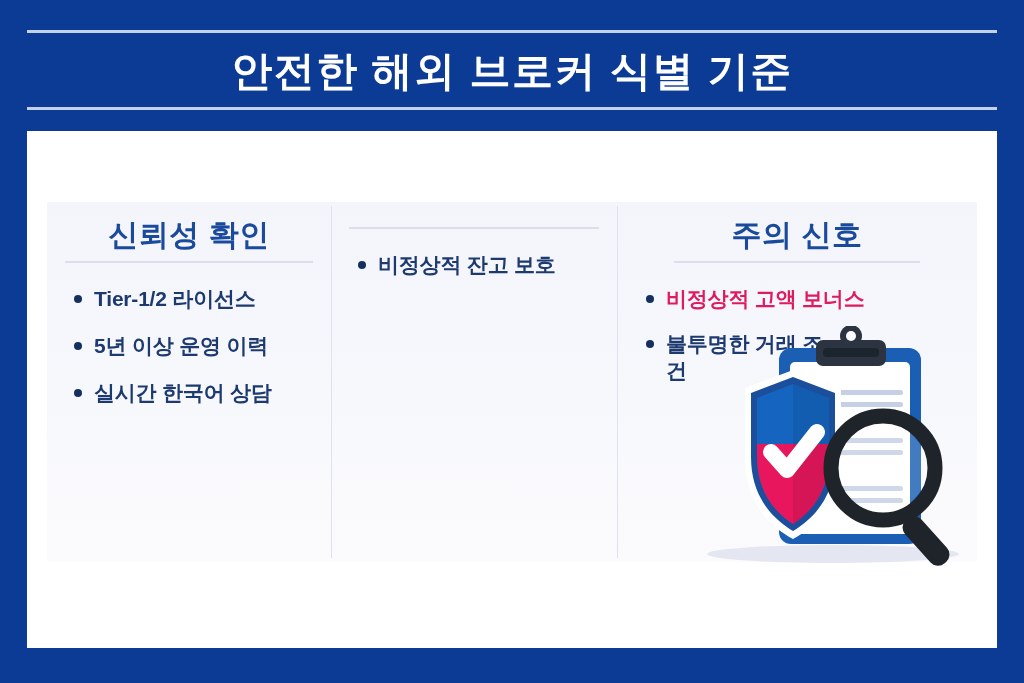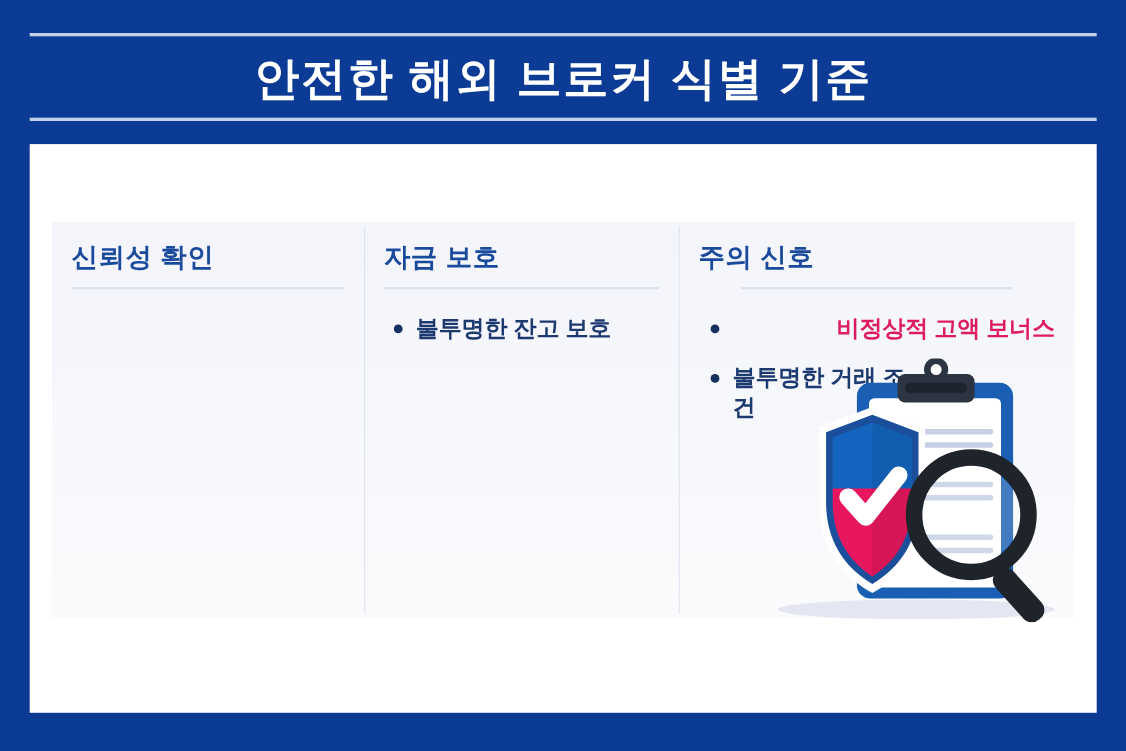--- a/index.html
+++ b/index.html
@@ -84,23 +84,23 @@
     top: 4px;
     width: 1px;
     height: 352px;
     background: #dfe3ef;
   }
   .col-1 { flex: 0 0 281px; }
   .col-2 { flex: 0 0 284px; }
   .col-3 { flex: 1 1 auto; }
 
   .col-title {
-    text-align: left;
+    text-align: center;
     color: #1a4a9c;
-    font-size: 24px;
+    font-size: 30px;
     font-weight: bold;
     letter-spacing: 0.5px;
     line-height: 34px;
     white-space: nowrap;
   }
   .col-rule {
     margin: 9px auto 0 auto;
     height: 2px;
     background: #dcdfeb;
   }
@@ -128,21 +128,20 @@
     position: absolute;
     left: 1px;
     top: 10px;
     width: 8px;
     height: 8px;
     border-radius: 50%;
     background: #15305e;
   }
   .bullets li.alert {
     color: #de1b5e;
-    text-align: right;
   }
   .col-3 .bullets {
     padding-left: 10px;
   }
   .col-3 .bullets li {
     margin-bottom: 18px;
   }
 
   
   .illustration {
@@ -165,27 +164,31 @@
     <div class="rule bottom"></div>
   </div>
 
   <div class="card">
 
     <div class="panel">
 
       <div class="column col-1">
         <div class="col-title">신뢰성 확인</div>
         <div class="col-rule"></div>
+        <ul class="bullets">
+          <li>Tier-1/2 라이선스</li>
+          <li>5년 이상 운영 이력</li>
+          <li>실시간 한국어 상담</li>
+        </ul>
       </div>
 
       <div class="column col-2">
-        <div class="col-title">자금 보호</div>
         <div class="col-rule"></div>
         <ul class="bullets">
-          <li>불투명한 잔고 보호</li>
+          <li>비정상적 잔고 보호</li>
         </ul>
       </div>
 
       <div class="column col-3">
         <div class="col-title">주의 신호</div>
         <div class="col-rule"></div>
         <ul class="bullets">
           <li class="alert">비정상적 고액 보너스</li>
           <li style="max-width:165px;">불투명한 거래 조건</li>
         </ul>

